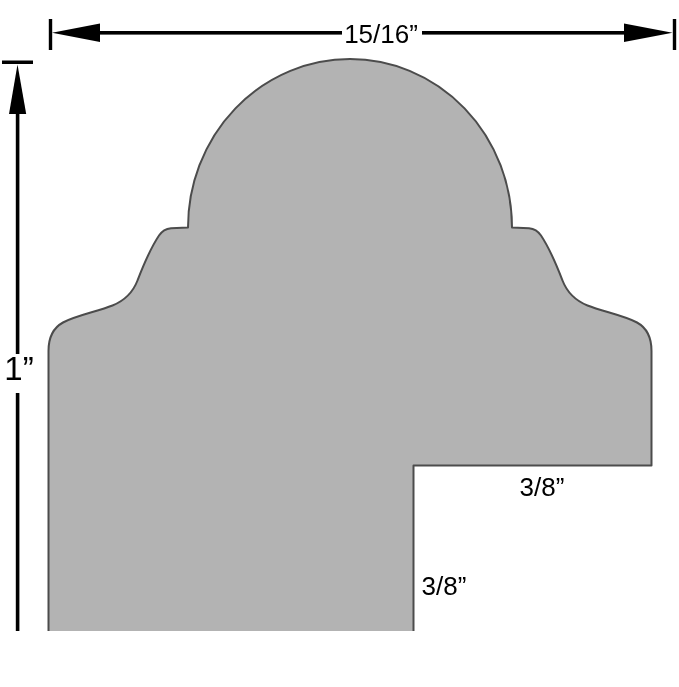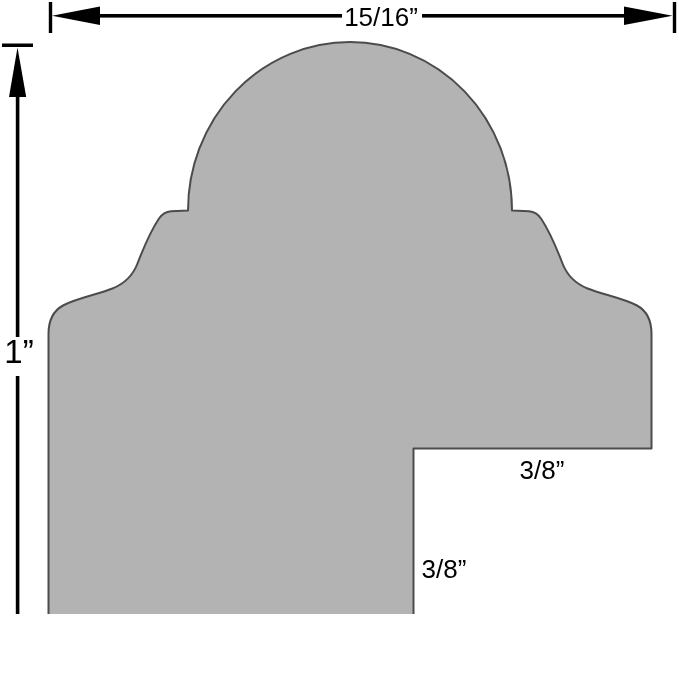--- a/index.html
+++ b/index.html
@@ -7,20 +7,21 @@
     padding: 0;
     background: #ffffff;
     font-family: "Liberation Sans", sans-serif;
   }
   .canvas {
     position: relative;
     width: 679px;
     height: 614px;
     overflow: hidden;
     background: #ef4444;
+    margin-top: 17px;
   }
   svg { display: block; }
   text {
     font-family: "Liberation Sans", sans-serif;
   }
   .dim-label   { font-size: 26px; }
   .dim-label-lg{ font-size: 33px; }
 </style>
 </head>
 <body>

